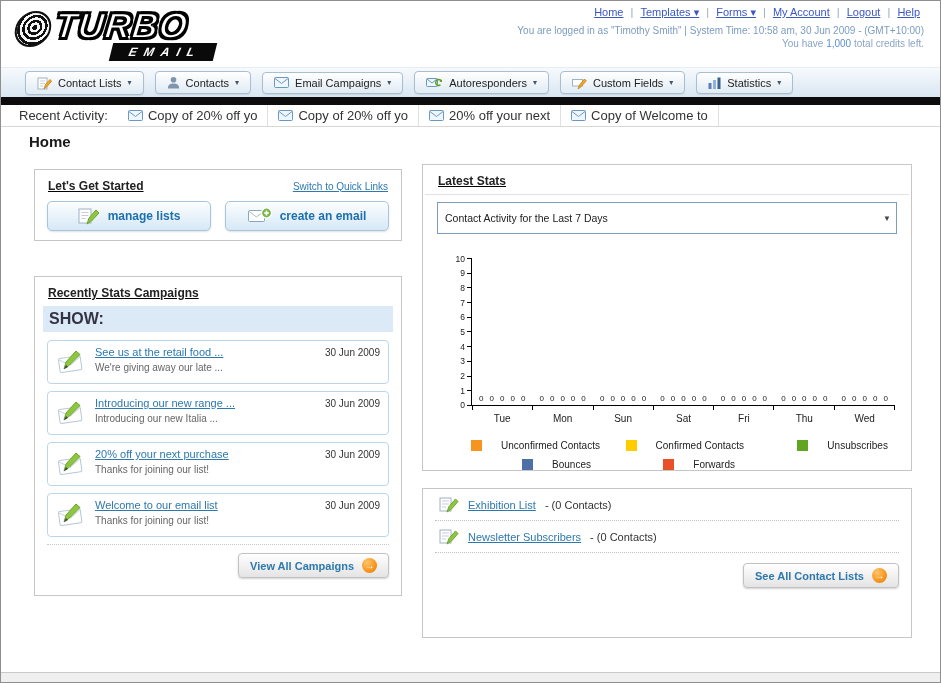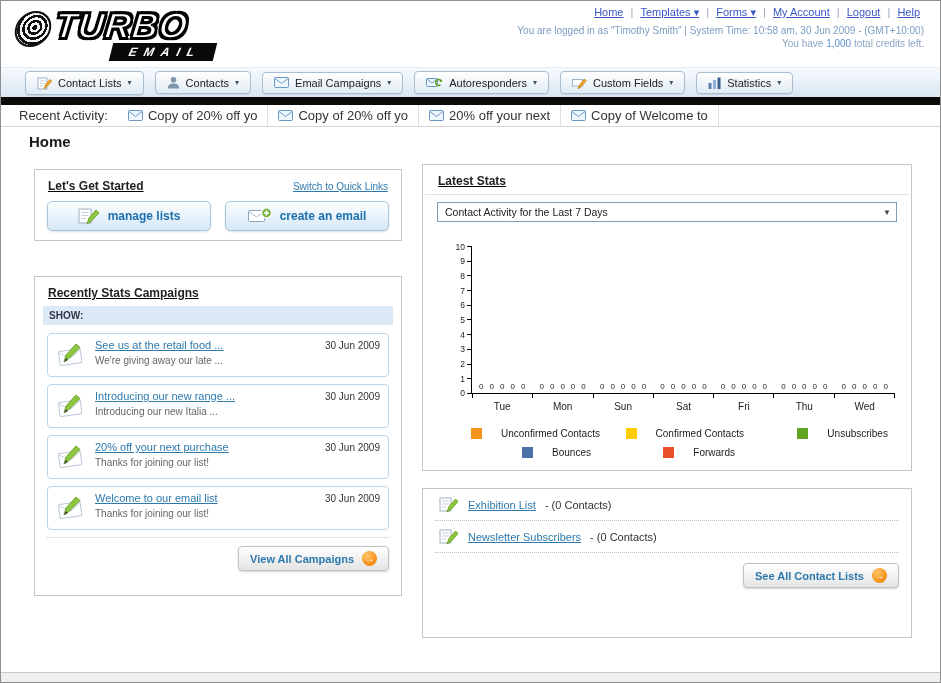--- a/index.html
+++ b/index.html
@@ -60,21 +60,21 @@
   .head-solid { border-bottom:1px solid #e2e2e2; margin:0 2px; }
   .head-dotted { border-bottom:1px dotted #b8b8b8; margin:0 10px; padding-left:3px; padding-right:3px; }
 
   .panel-getstarted { left:33px; top:168px; width:368px; height:72px; }
   .gs-buttons { display:flex; gap:14px; padding:2px 12px 0; }
   .gs-btn { flex:1; display:flex; align-items:center; justify-content:center; gap:8px; height:30px;
     border:1px solid #a5c6de; border-radius:5px; background:linear-gradient(#fcfeff,#d6e8f6);
     font-family:inherit; font-weight:bold; font-size:12px; color:#1d6fae; box-shadow:0 1px 2px rgba(0,0,0,.12); cursor:pointer; }
 
   .panel-campaigns { left:33px; top:275px; width:368px; height:320px; }
-  .filterbar { display:flex; align-items:center; gap:4px; background:#dceaf7; margin:0 8px; padding:4px 6px; font-size:10px; }
+  .filterbar { display:flex; align-items:center; gap:4px; background:#dceaf7; margin:0 8px; padding:4px 6px; font-size:16px; }
   .show-label { font-weight:bold; color:#334; margin-right:4px; }
   .filter-link { color:#2d79ae; text-decoration:none; margin:0 7px; cursor:pointer; }
   .filter-link.selected { background:#fff; border-radius:3px; padding:2px 8px; font-weight:bold; text-decoration:none; }
   .campaign-list { padding:8px 8px 0; }
   .campaign-item { display:flex; align-items:flex-start; border:1px solid #bcd7ec; border-radius:4px;
     padding:5px 8px; margin:0 4px 7px; height:44px; background:#fff; }
   .icon.big { margin-right:9px; margin-top:2px; }
   .ci-text { display:flex; flex-direction:column; }
   .ci-title { font-size:11px; color:#2d79ae; text-decoration:underline; cursor:pointer; }
   .ci-sub { font-size:10px; color:#666; margin-top:4px; }
@@ -82,21 +82,21 @@
   .panel-foot { display:flex; justify-content:flex-end; margin:6px 12px 0; padding-top:8px; border-top:1px dotted #c8c8c8; }
   .panel-btn { display:inline-flex; align-items:center; gap:8px; background:linear-gradient(#ffffff,#e4e4e4);
     border:1px solid #c2c2c2; border-radius:4px; padding:4px 11px; font-family:inherit; font-weight:bold;
     font-size:11px; color:#2d79ae; box-shadow:0 1px 2px rgba(0,0,0,.18); cursor:pointer; }
   .arrow-circle { width:15px; height:15px; border-radius:50%;
     background:radial-gradient(circle at 35% 30%, #ffc46b, #f7941d 60%, #e07c00);
     color:#fff; font-size:10px; line-height:15px; text-align:center; font-weight:bold; }
 
   .panel-stats { left:421px; top:163px; width:490px; height:307px; }
   .select { display:flex; align-items:center; justify-content:space-between; border:1px solid #7f9db9;
-    background:#fff; height:20px; padding:0 5px 0 7px; font-size:10.5px; color:#222; margin:7px 14px 0; cursor:pointer; }
+    background:#fff; height:32px; padding:0 5px 0 7px; font-size:10.5px; color:#222; margin:7px 14px 0; cursor:pointer; }
   .select-arrow { font-size:8px; color:#444; }
   .chart { display:flex; margin:24px 16px 0 24px; }
   .chart-y { width:24px; display:flex; flex-direction:column; justify-content:space-between; height:148px; }
   .ytick { display:flex; align-items:center; justify-content:flex-end; font-size:8.5px; color:#222; height:1px; }
   .ydash { width:4px; height:1px; background:#000; margin-left:2px; }
   .chart-main { flex:1; }
   .chart-plot { position:relative; height:148px; border-left:1px solid #000; border-bottom:1px solid #000; }
   .chart-groups { position:absolute; left:0; right:0; bottom:2px; display:flex; }
   .bar-group { flex:1; display:flex; justify-content:center; gap:6px; font-size:8px; color:#222; }
   .chart-ticks { display:flex; justify-content:space-between; height:4px; margin-left:1px; }

